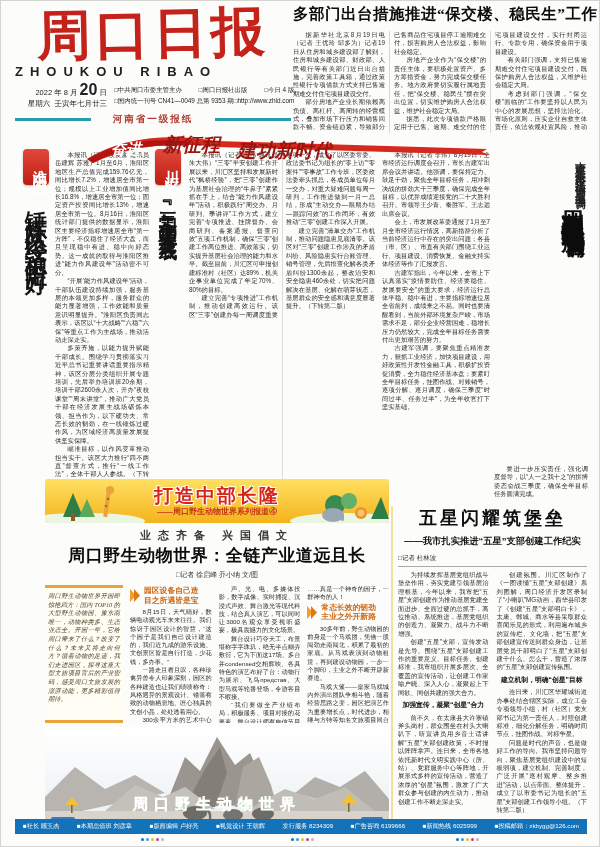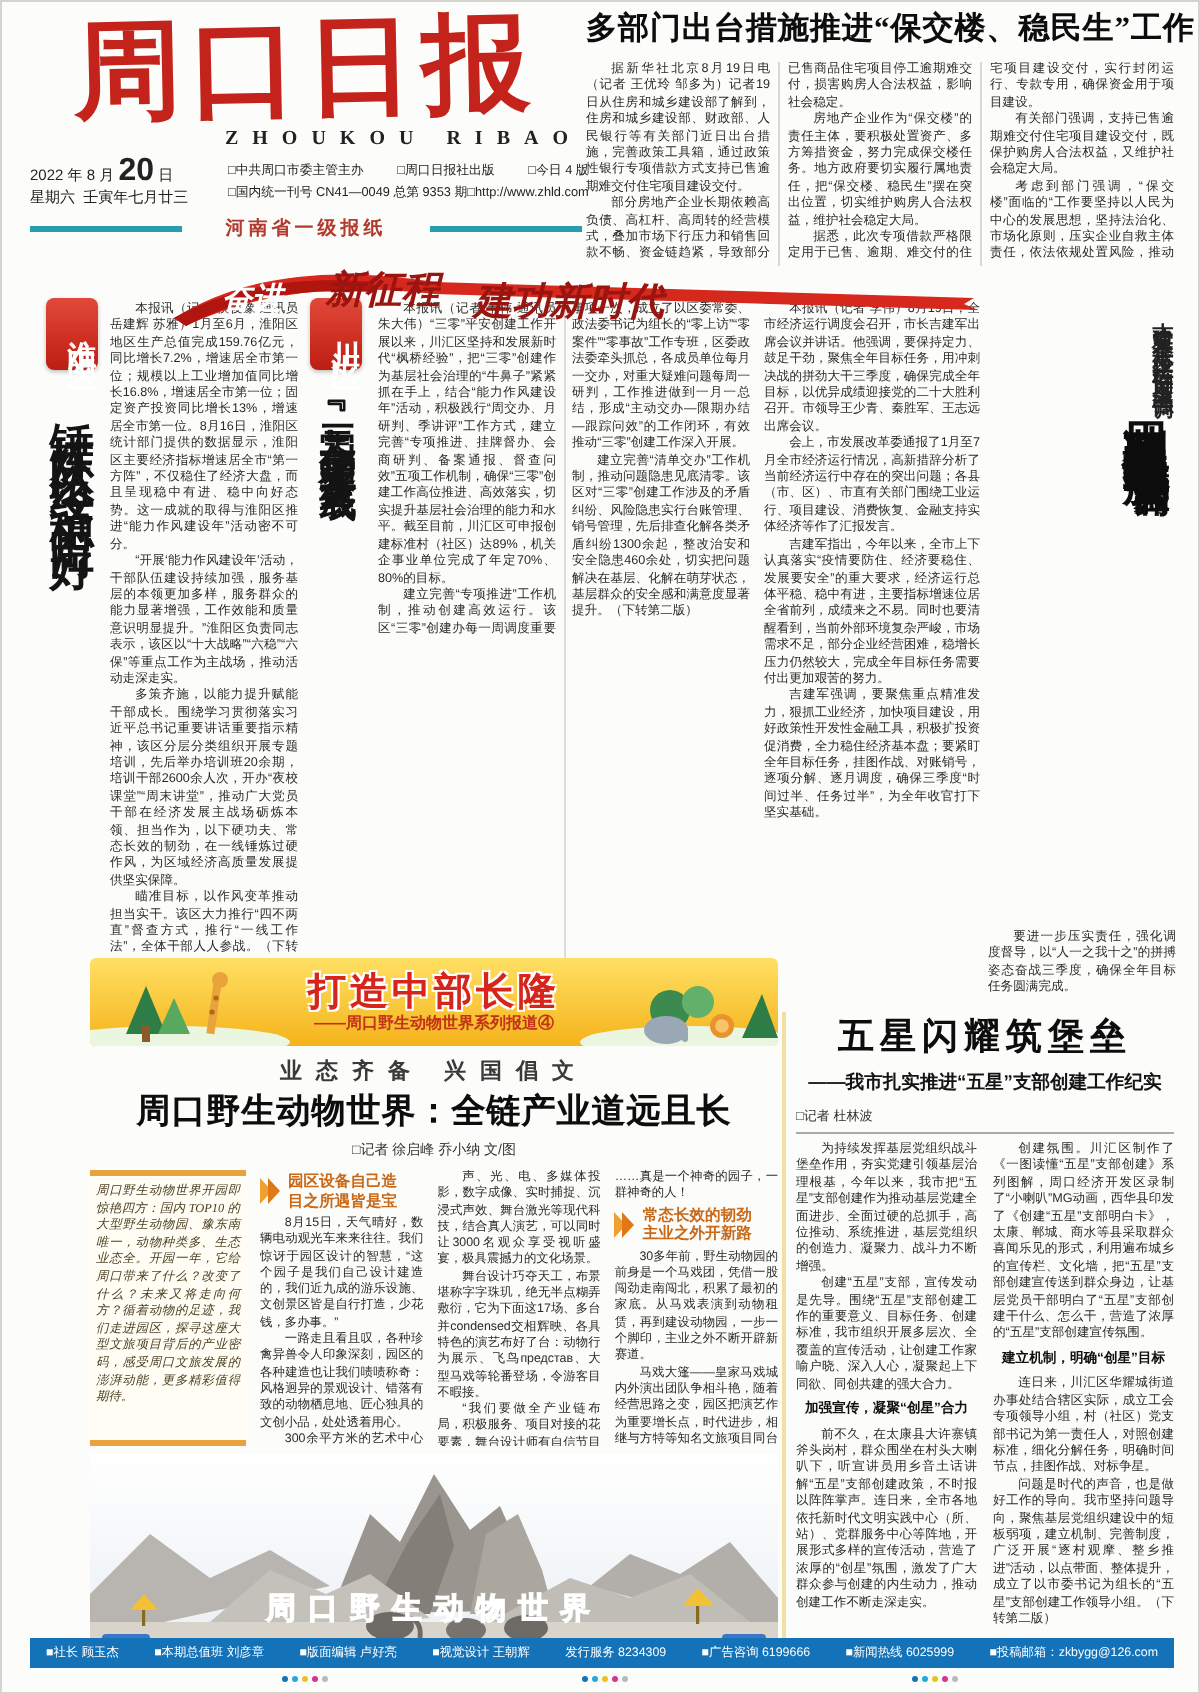--- a/index.html
+++ b/index.html
@@ -6,24 +6,24 @@
   html,body { background:#e9e9e6; }
   body { font-family:"Liberation Sans", sans-serif; }
   .page { position:relative; width:600px; height:847px; background:#fcfcfa; margin:0 auto;
           border:1px solid #d5d5d0; overflow:hidden; color:#1c1c1c; }
 
   
   .mast { position:absolute; left:14px; top:4px; width:276px; height:130px; }
   .mast-title { font-family:"Liberation Serif", serif; font-weight:bold; color:#c3231a;
                 font-size:54px; line-height:58px; text-align:center; letter-spacing:4px;
                 transform:rotate(-1.2deg); }
-  .mast-sub { text-align:right; font-family:Liberation Serif, serif; font-weight:bold;
-              font-size:10px; letter-spacing:7px; color:#222; margin-top:1px; }
+  .mast-sub { text-align:left; font-family:Liberation Sans, sans-serif; font-weight:bold;
+              font-size:13px; letter-spacing:7px; color:#222; margin-top:1px; }
   .mast-meta { display:flex; margin-top:5px; gap:7px; align-items:flex-start; }
-  .mast-date { width:92px; flex:none; font-size:7.5px; color:#222; line-height:11px; white-space:nowrap; }
+  .mast-date { width:92px; flex:none; font-size:7.5px; color:#222; line-height:11px; white-space:nowrap;text-align:right; }
   .mast-date .big { font-size:16px; font-weight:bold; }
   .mast-info { flex:1; font-size:6.4px; color:#222; line-height:11px; }
   .mast-info .row { display:flex; justify-content:space-between; white-space:nowrap; }
   .mast-grade { display:flex; align-items:center; gap:22px; margin-top:4px; }
   .mast-grade .rule { flex:1; height:3px; background:#2a9cb0; }
   .mast-grade .txt { font-size:9.5px; font-weight:bold; color:#b03a2e; letter-spacing:2px; }
 
   
   .top-article { position:absolute; left:292px; top:3px; width:294px; height:132px; }
   .top-article h1 { font-family:"Liberation Serif", serif; font-weight:bold; font-size:15.5px;

